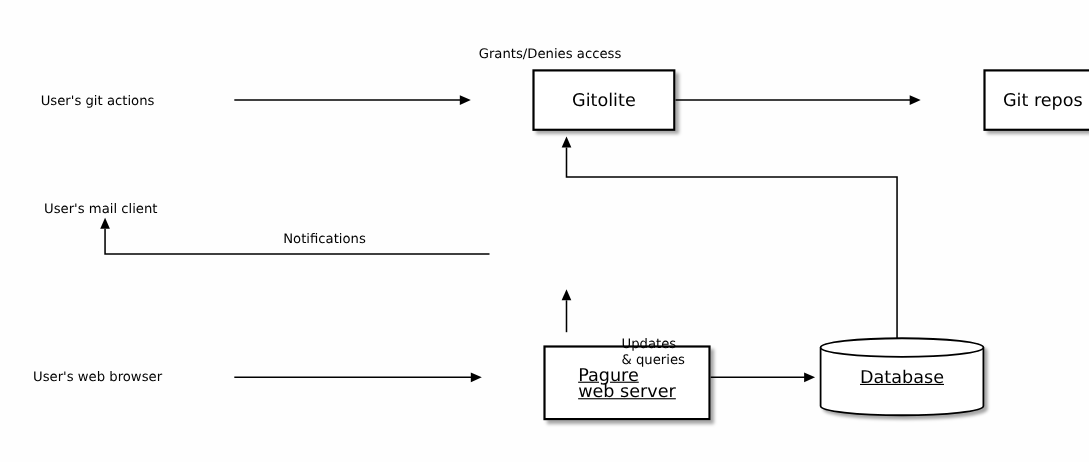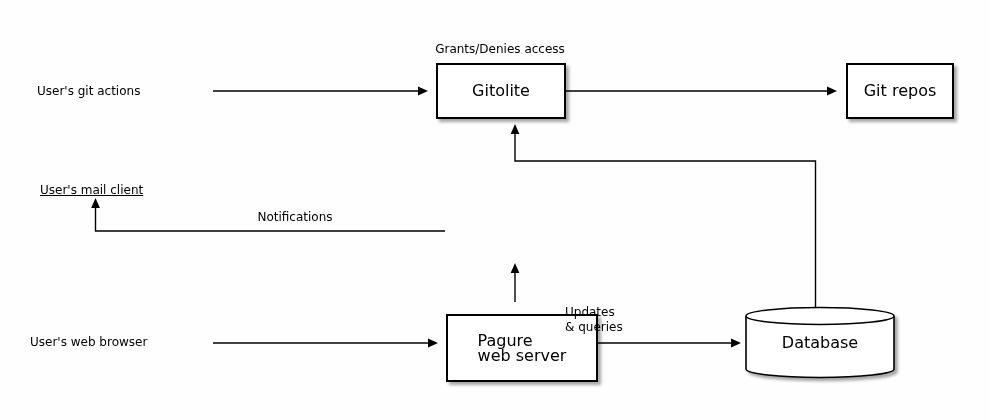--- a/index.html
+++ b/index.html
@@ -28,41 +28,42 @@
     box-sizing: border-box;
     background: #ffffff;
     border: 2px solid #000000;
     box-shadow: 3px 3px 3px rgba(0, 0, 0, 0.35);
     display: flex;
     align-items: center;
     justify-content: center;
     font-size: 16px;
     line-height: 16px;
     text-align: center;
+    margin-left: 48px;
   }
   .node-gitolite   { left: 436px; top: 63px;  width: 130px; height: 56px; }
   .node-git-repos  { left: 846px; top: 63px;  width: 108px; height: 56px; }
   .node-mail      { left: 445px; top: 203px; width: 160px; height: 57px; }
-  .node-pagure    { left: 446px; top: 314px; width: 152px; height: 68px; }
+  .node-pagure    { left: 446px; top: 314px; width: 152px; height: 68px; text-decoration: underline; }
   .node-pagure .multiline { text-align: left; line-height: 15px; }
   .db-label {
     position: absolute;
     left: 745px; top: 314px; width: 150px; height: 58px;
     display: flex; align-items: center; justify-content: center;
-    font-size: 16px; line-height: 16px;
+    font-size: 16px; line-height: 16px; text-decoration: underline;
   }
   .flabel {
     position: absolute;
     font-size: 12px;
     line-height: 16px;
     white-space: nowrap;
   }
   .lbl-grants    { left: 400px; top: 41px;  width: 200px; text-align: center; }
   .lbl-gitact    { left: 37px;  top: 83px; }
-  .lbl-mailcli   { left: 40px;  top: 182px; text-decoration: underline; }
+  .lbl-mailcli   { left: 40px;  top: 182px; }
   .lbl-notif     { left: 195px; top: 209px; width: 200px; text-align: center; }
   .lbl-browser   { left: 30px;  top: 334px; }
   .lbl-updates   { left: 565px; top: 305px; width: 200px; text-align: left; line-height: 15px; }
   .flabel span { display: block; }
 </style>
 </head>
 <body>
 
 <div class="canvas">
 

